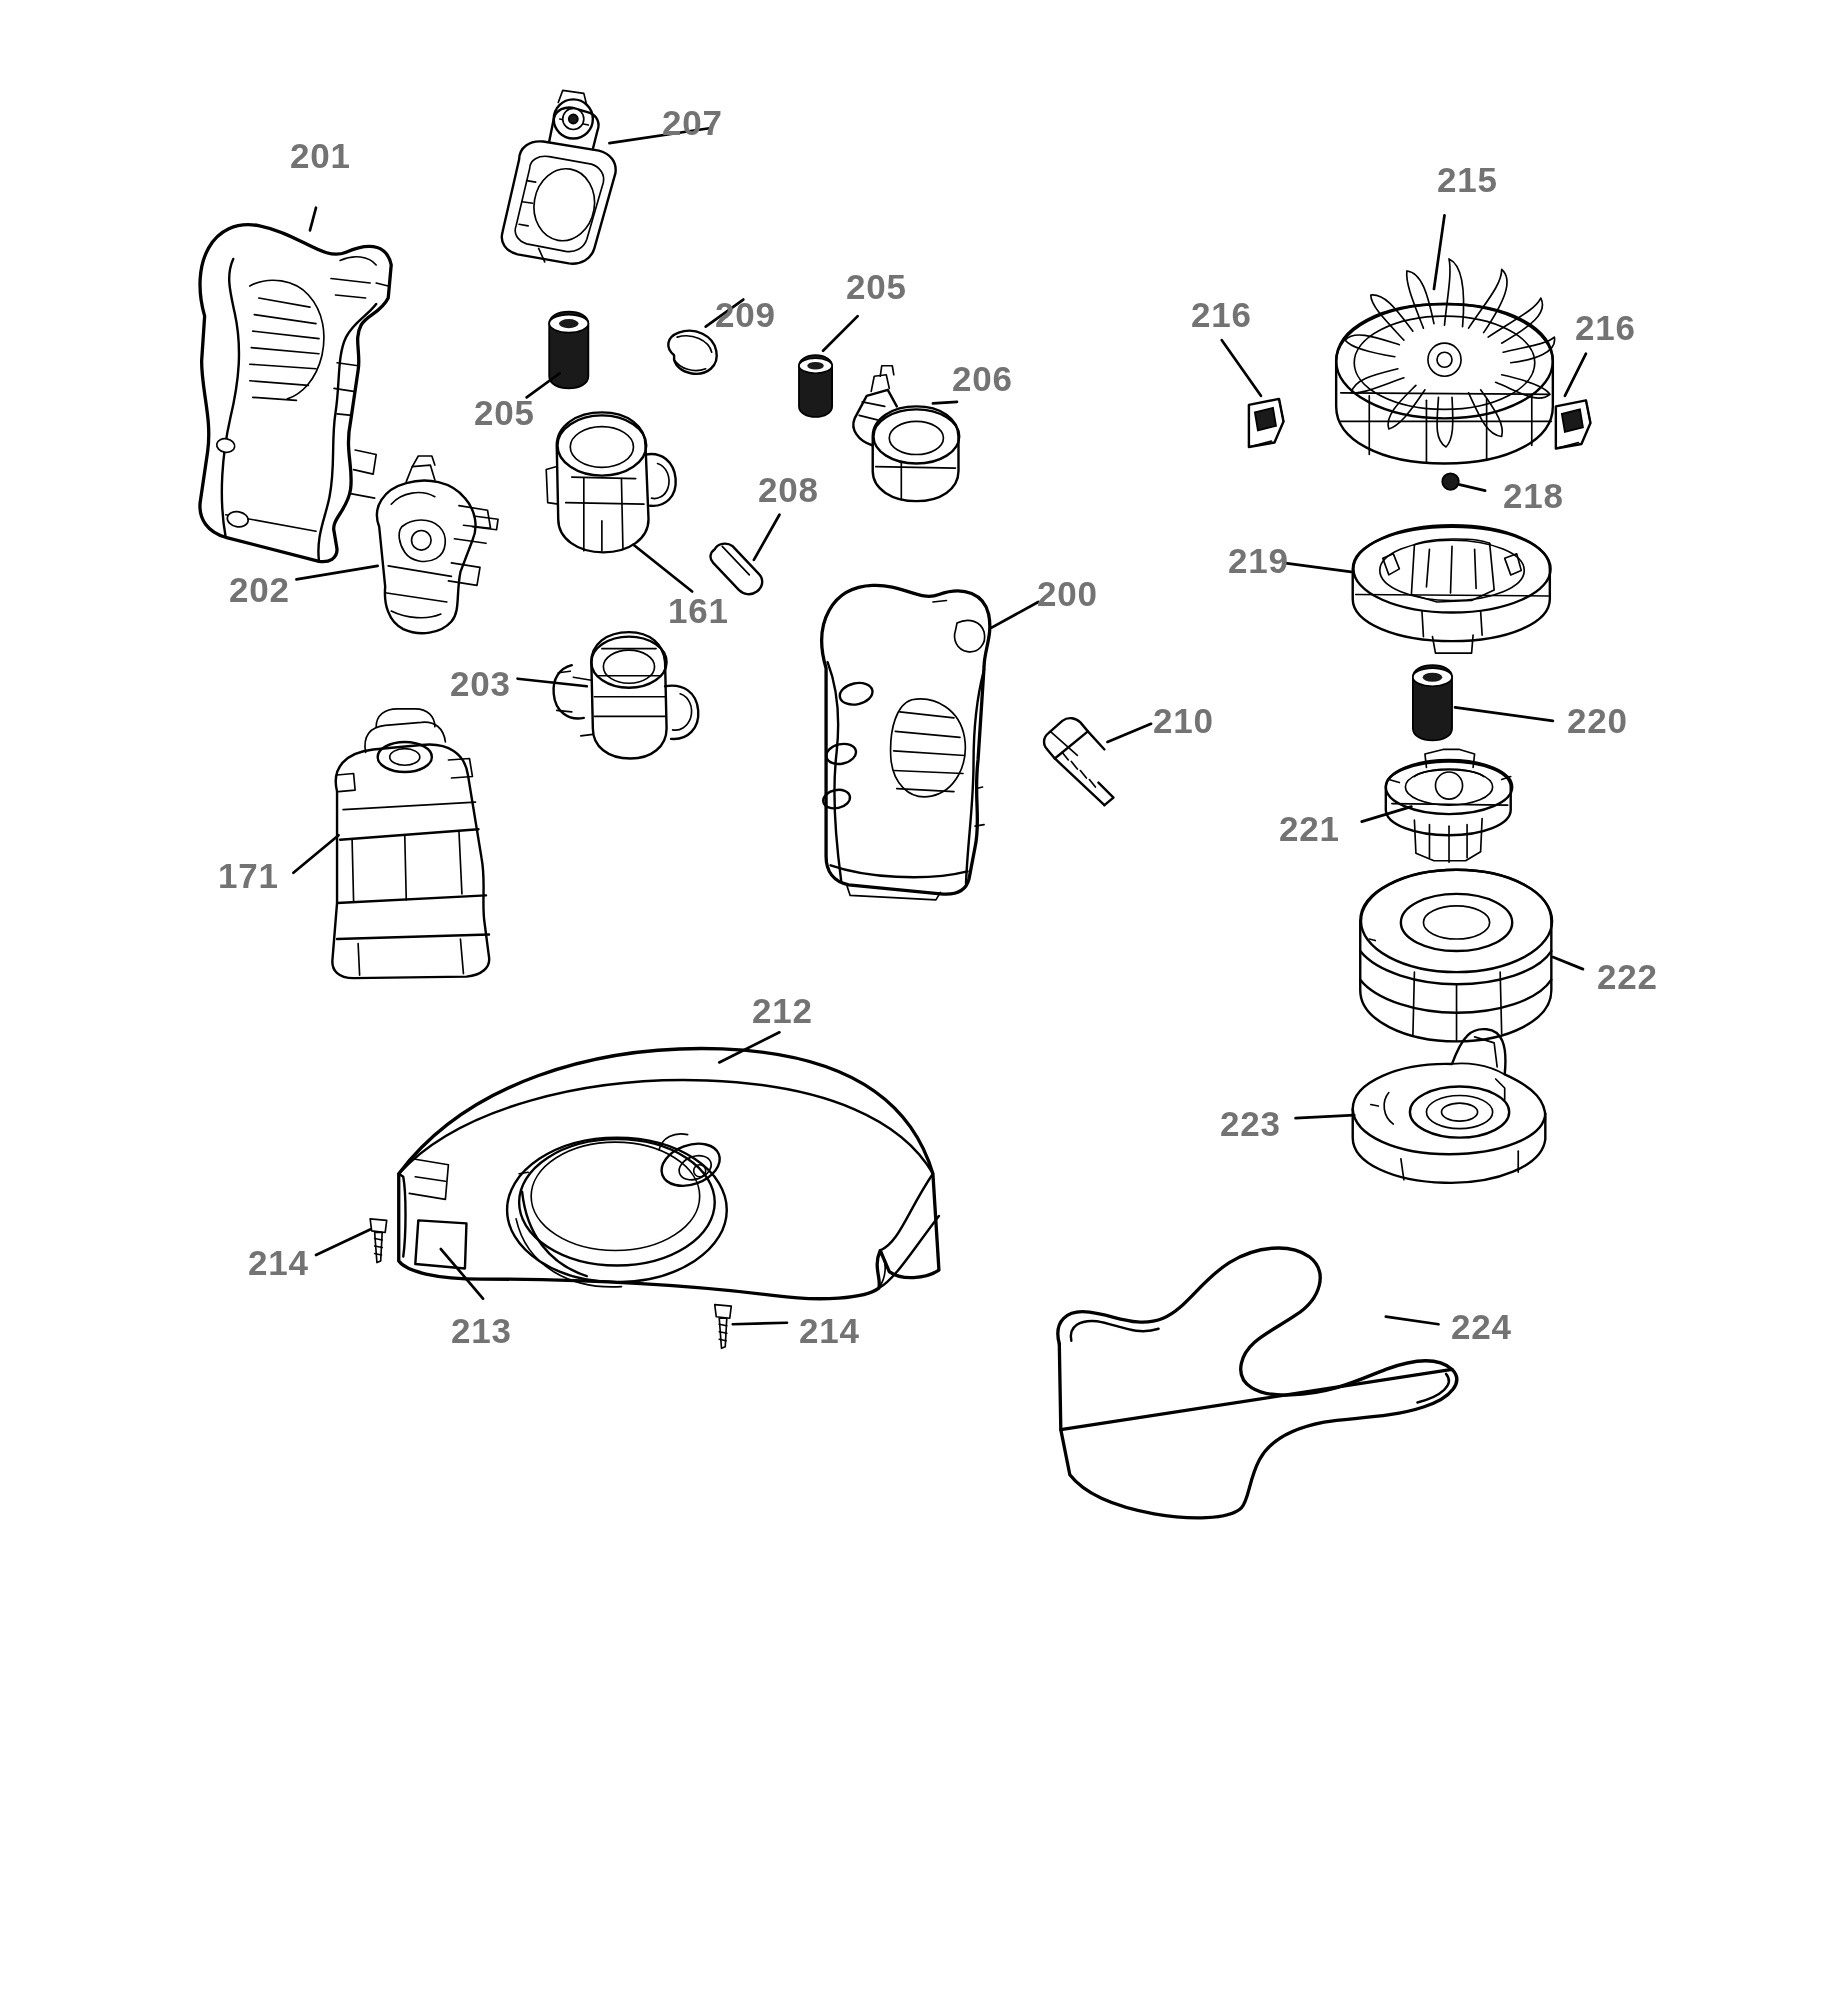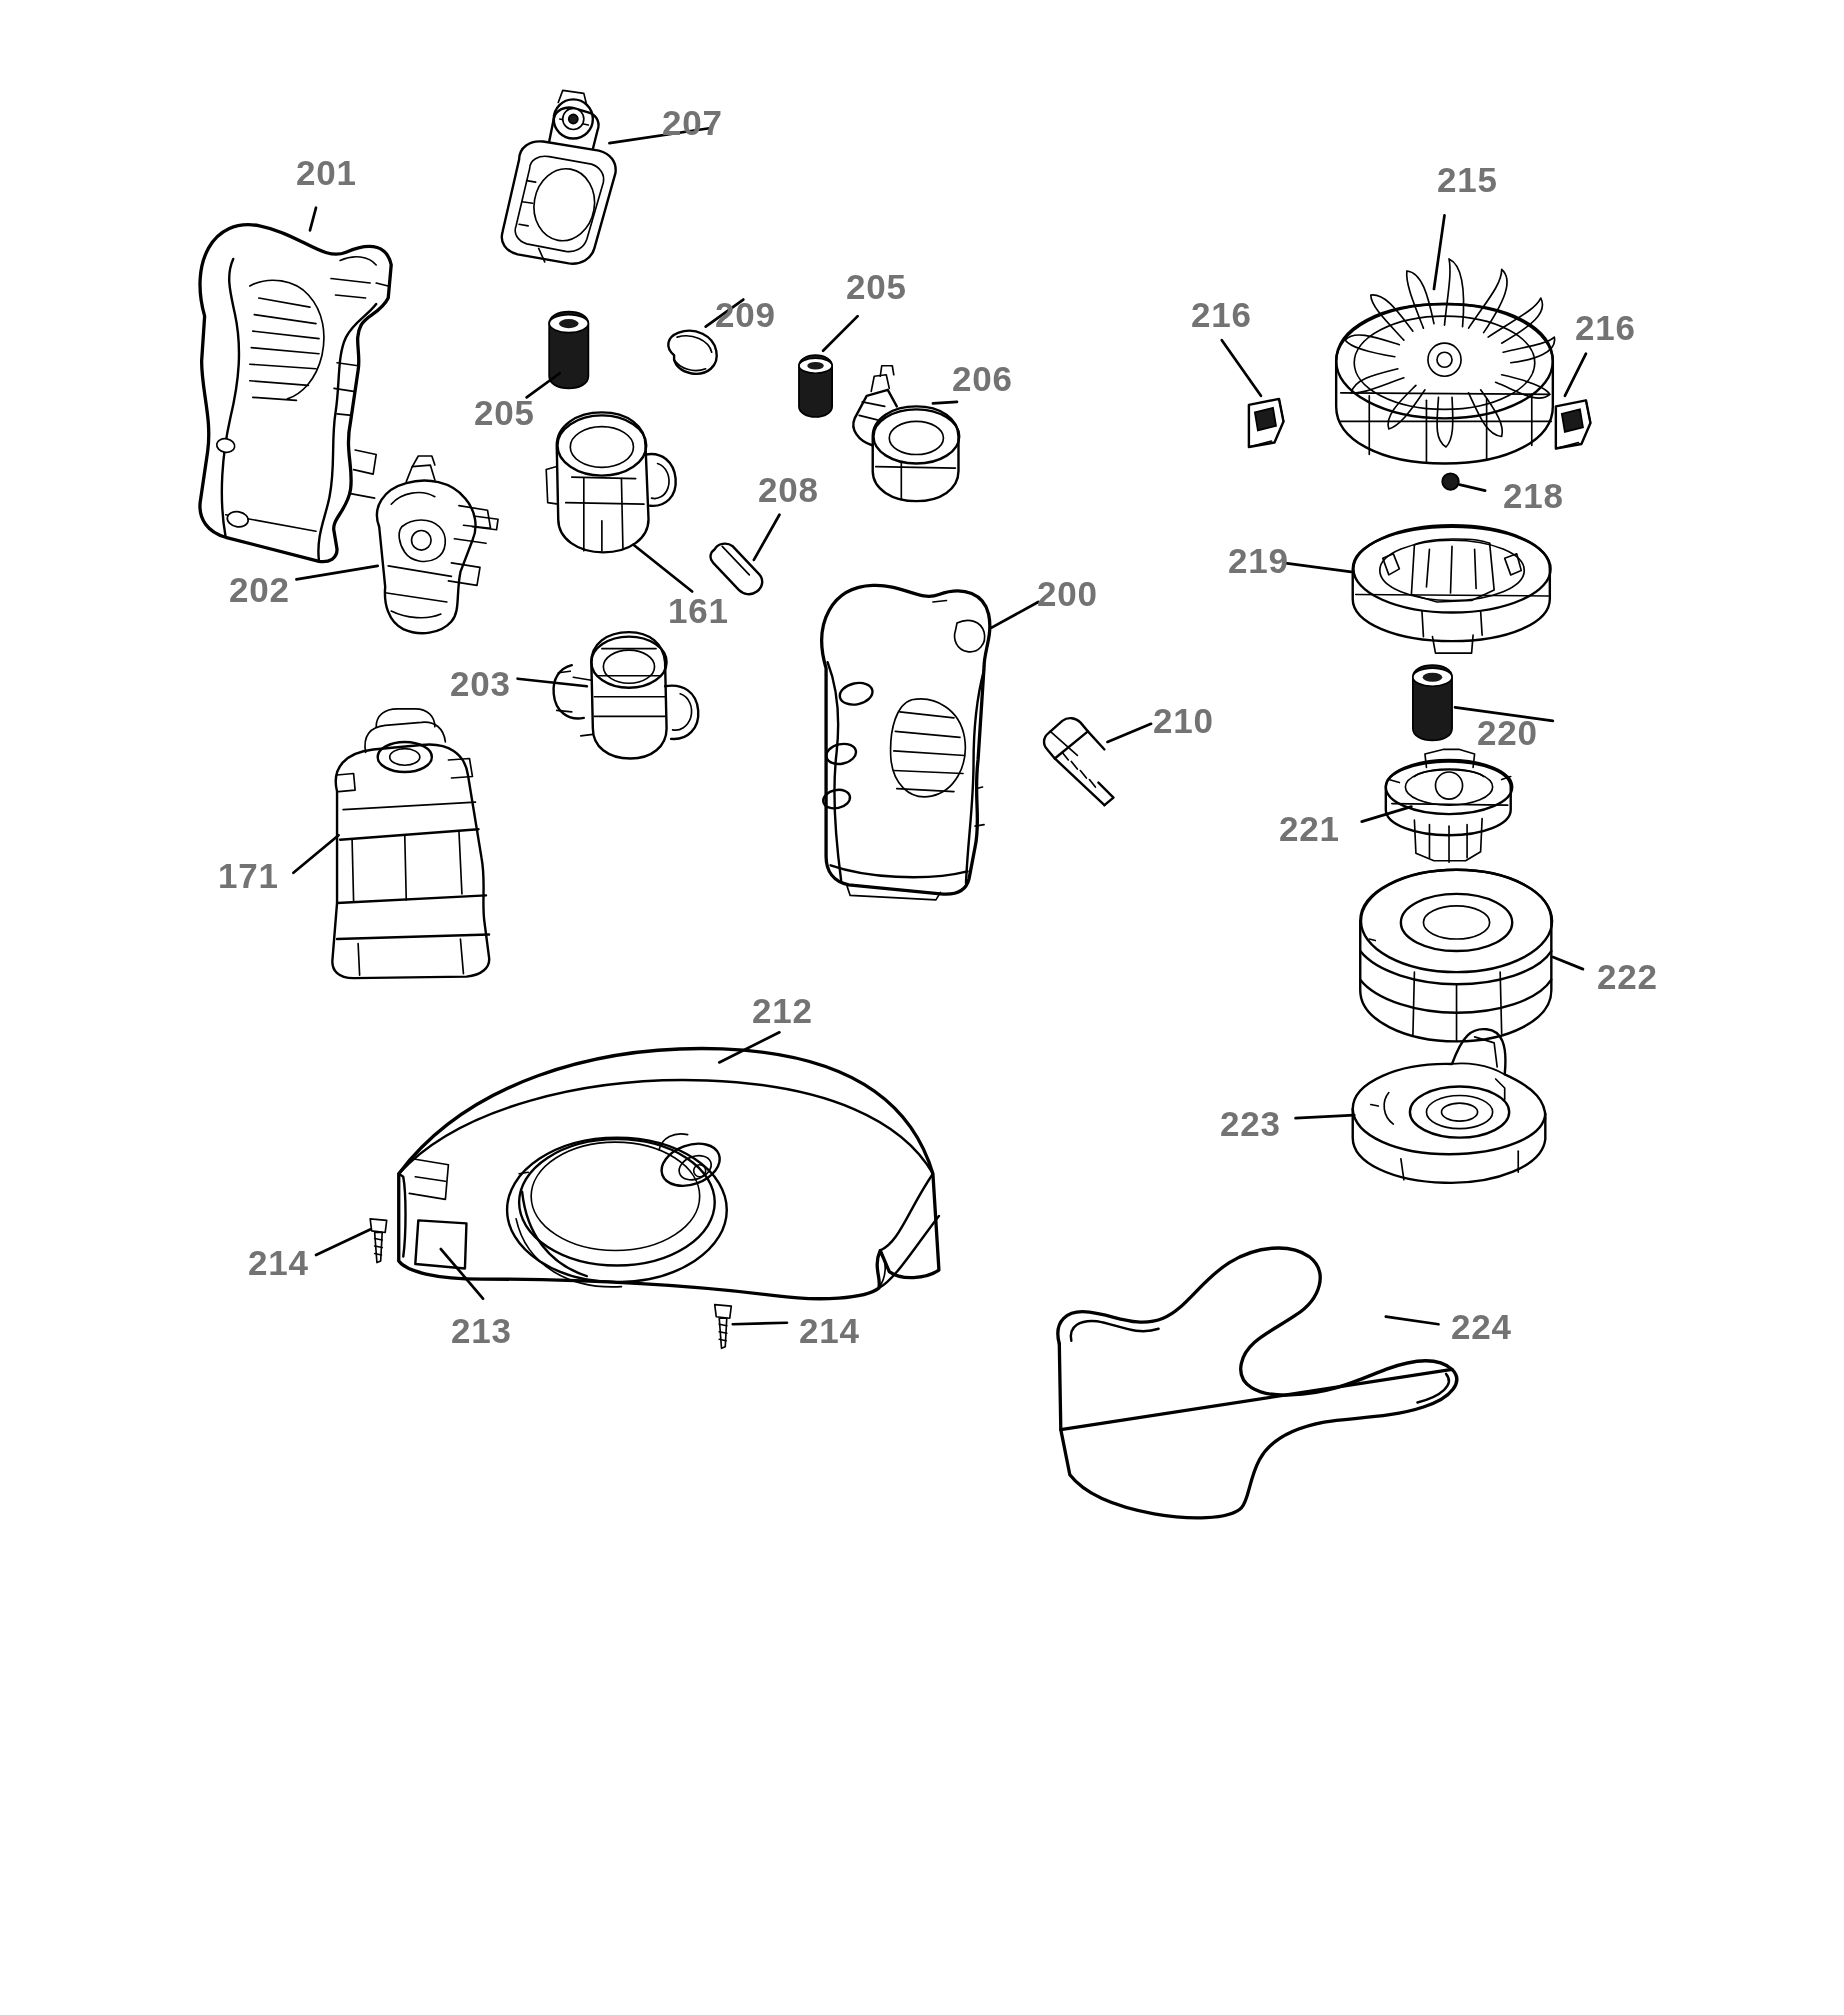--- a/index.html
+++ b/index.html
@@ -451,36 +451,36 @@
       <path class="lead" d="M1722 1486 L1800 1482"></path>
       <path class="lead" d="M420 1668 L492 1634"></path>
       <path class="lead" d="M642 1726 L586 1660"></path>
       <path class="lead" d="M1046 1758 L974 1760"></path>
       <path class="lead" d="M1912 1760 L1842 1750"></path>
     </g>
 
   </svg>
 
   <div class="callout" style="left:662px; top:103px;">207</div>
-  <div class="callout" style="left:290px; top:153px;margin-left:6px;">201</div>
+  <div class="callout" style="left:290px; top:136px;">201</div>
   <div class="callout" style="left:1437px; top:160px;">215</div>
   <div class="callout" style="left:715px; top:250px;margin-top:45px;">209</div>
   <div class="callout" style="left:846px; top:267px;">205</div>
   <div class="callout" style="left:1191px; top:295px;">216</div>
   <div class="callout" style="left:1575px; top:308px;">216</div>
   <div class="callout" style="left:952px; top:359px;">206</div>
   <div class="callout" style="left:474px; top:393px;">205</div>
   <div class="callout" style="left:1503px; top:476px;">218</div>
   <div class="callout" style="left:758px; top:470px;">208</div>
   <div class="callout" style="left:1228px; top:541px;">219</div>
   <div class="callout" style="left:229px; top:570px;">202</div>
   <div class="callout" style="left:668px; top:591px;">161</div>
   <div class="callout" style="left:1037px; top:574px;">200</div>
   <div class="callout" style="left:450px; top:664px;">203</div>
-  <div class="callout" style="left:1477px; top:701px;margin-top:12px;">220</div>
+  <div class="callout" style="left:1567px; top:701px;">220</div>
   <div class="callout" style="left:1153px; top:701px;">210</div>
   <div class="callout" style="left:1279px; top:809px;">221</div>
   <div class="callout" style="left:218px; top:856px;">171</div>
   <div class="callout" style="left:1597px; top:957px;">222</div>
   <div class="callout" style="left:752px; top:991px;">212</div>
   <div class="callout" style="left:1220px; top:1104px;">223</div>
   <div class="callout" style="left:248px; top:1243px;">214</div>
   <div class="callout" style="left:451px; top:1311px;">213</div>
   <div class="callout" style="left:799px; top:1311px;">214</div>
   <div class="callout" style="left:1451px; top:1307px;">224</div>

